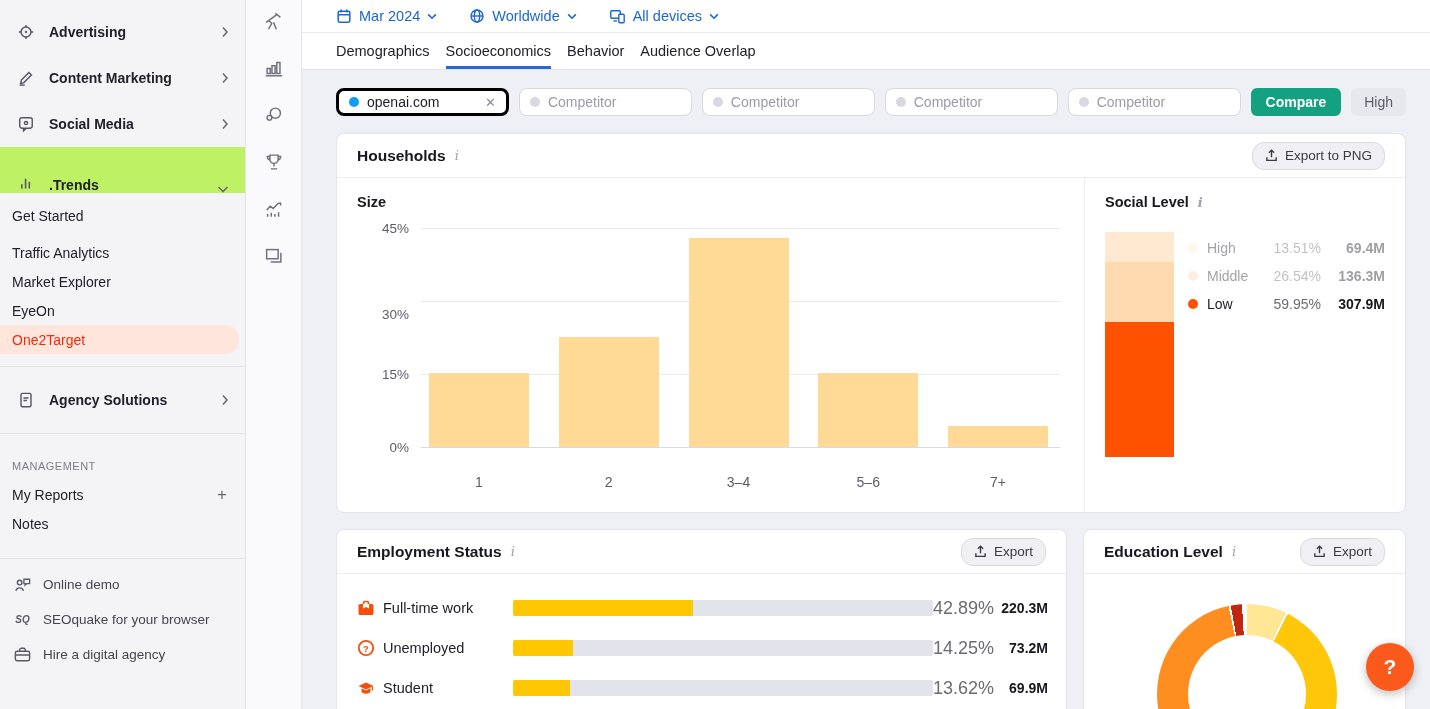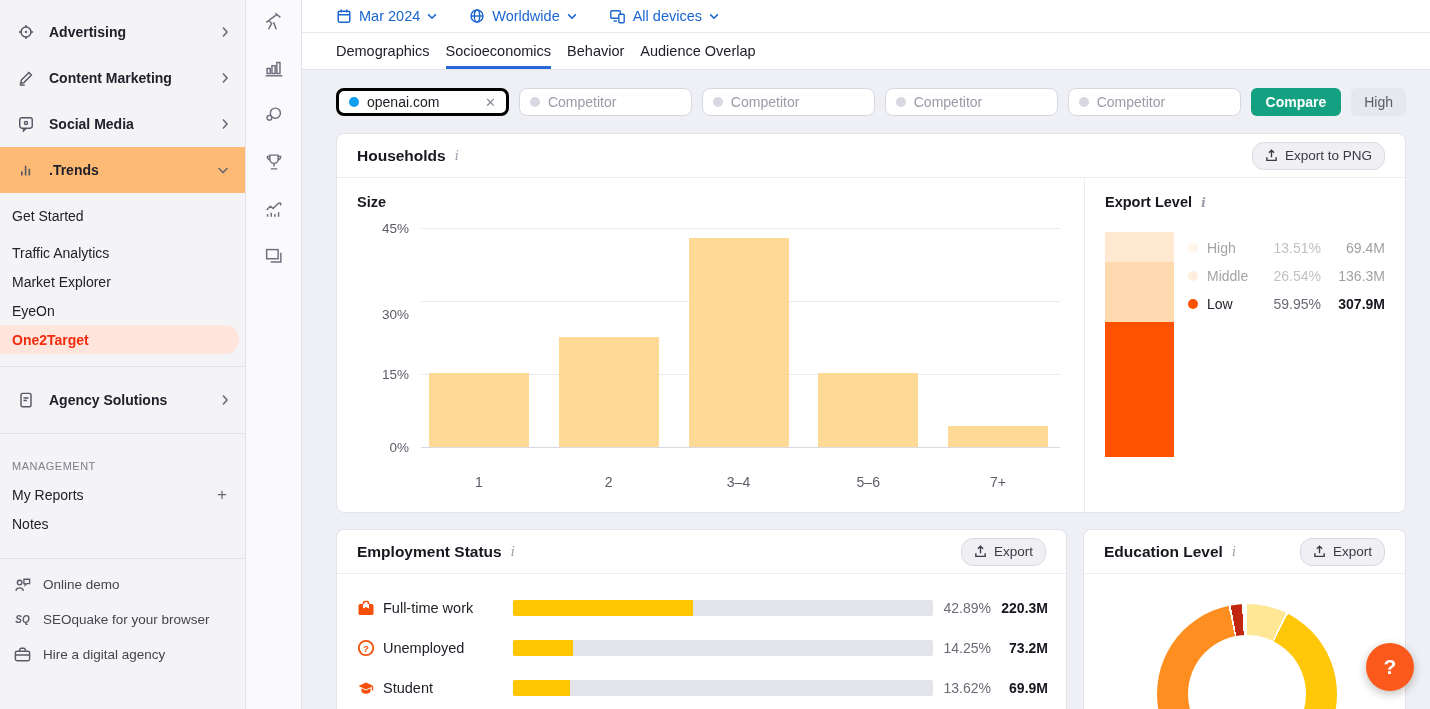--- a/index.html
+++ b/index.html
@@ -6,24 +6,24 @@
   html,body { width:1430px; height:709px; overflow:hidden; }
   body { font-family:"Liberation Sans", sans-serif; background:#eef0f5; position:relative; color:#1d1d26; }
   svg { display:block; }
 
   
   .sidebar { position:absolute; left:0; top:0; width:246px; height:709px; background:#f4f4f7; border-right:1px solid #e3e3e9; padding-top:9px; z-index:3; }
   .nav-item { height:46px; display:flex; align-items:center; padding:0 16px; cursor:pointer; }
   .nav-item .nicon { width:20px; height:20px; color:#565664; flex:0 0 auto; }
   .nav-item .nlabel { margin-left:13px; font-size:14px; font-weight:700; color:#21212b; }
   .nav-item .chev { margin-left:auto; color:#6a6a76; }
-  .nav-item.active { background:#fdba74; }
+  .nav-item.active { background:#bef264;align-items:flex-end; }
   .sub-item { height:29px; display:flex; align-items:center; padding:0 18px 0 12px; font-size:14px; color:#21212b; cursor:pointer; }
   .sub-item.gap-after { margin-bottom:8px; margin-top:8px; }
-  .sub-item.hl { background:#ffe5dc; color:#f22b0d; font-weight:700; border-radius:0 14px 14px 0; margin-right:6px; }
+  .sub-item.hl { background:#ffe5dc; color:#f22b0d; font-weight:400; border-radius:0 14px 14px 0; margin-right:6px; }
   .sub-item .plus { margin-left:auto; color:#6a6a76; font-size:17px; line-height:1; }
   .divider { border-top:1px solid #e3e3e9; margin:12px 0; }
   .mgmt-title { padding:14px 12px 8px 12px; font-size:11px; letter-spacing:.5px; color:#7d7d8a; }
   .foot-group { margin-top:20px; border-top:1px solid #e3e3e9; padding-top:8px; }
   .foot-item { height:35px; display:flex; align-items:center; gap:11px; padding:0 13px; font-size:13.5px; color:#45454f; cursor:pointer; }
   .foot-item .ficon { width:19px; height:19px; color:#5b5b68; flex:0 0 auto; display:flex; align-items:center; justify-content:center; }
   .sq { font-size:10px; font-weight:700; font-style:italic; color:#5b5b68; }
 
   
   .rail { position:absolute; left:246px; top:0; width:56px; height:709px; background:#fafafc; border-right:1px solid #e3e3e9; display:flex; flex-direction:column; align-items:center; padding-top:10px; gap:25px; z-index:3; }
@@ -75,32 +75,32 @@
   .income-sec { width:321px; border-left:1px solid #ececf1; padding:16px 20px; }
   .income-body { display:flex; margin-top:22px; }
   .stack { width:75px; height:225px; display:flex; flex-direction:column; }
   .legend { margin-left:14px; margin-top:2px; flex:1; }
   .legend-row { height:28px; display:flex; align-items:center; font-size:14px; }
   .legend-row.faded { opacity:.42; }
   .legend-row .ldot { width:10px; height:10px; border-radius:50%; margin-right:9px; flex:0 0 auto; }
   .legend-row .llab { width:56px; color:#22222b; }
   .legend-row .lpct { width:58px; text-align:right; color:#6b6b76; }
   .legend-row .lval { width:58px; text-align:right; color:#17171f; margin-left:6px; font-weight:600; }
-  .legend-row.faded .lval { font-weight:400; }
+  .legend-row.faded .lval { font-weight:700; }
 
   .bottom-row { display:flex; gap:16px; }
   .emp-card { width:731px; height:230px; }
   .edu-card { width:323px; height:230px; }
   .emp-body { padding:14px 18px 0 20px; }
   .emp-row { height:40px; display:flex; align-items:center; }
   .emp-row .eicon { width:18px; height:18px; flex:0 0 auto; }
   .emp-row .elab { width:130px; margin-left:8px; font-size:14.5px; color:#22222b; }
   .emp-track { width:420px; height:16px; background:#e3e3eb; border-radius:2px; overflow:hidden; }
   .emp-fill { height:100%; }
-  .emp-row .epct { width:58px; text-align:right; font-size:14px; color:#6b6b76; }
+  .emp-row .epct { width:58px; text-align:right; font-size:18px; color:#6b6b76; }
   .emp-row .eval { width:57px; text-align:right; font-size:14px; color:#17171f; font-weight:600; }
 
   .edu-body { position:relative; height:186px; }
   .donut { position:absolute; left:73px; top:30px; width:180px; height:180px; border-radius:50%; }
   .donut-hole { position:absolute; left:104px; top:61px; width:118px; height:118px; border-radius:50%; background:#fff; }
 
   
   .fab { position:absolute; left:1366px; top:643px; width:48px; height:48px; border-radius:50%; background:#fb5a1c; color:#fff; font-size:21px; font-weight:700; display:flex; align-items:center; justify-content:center; box-shadow:0 3px 10px rgba(40,20,0,.28); cursor:pointer; z-index:5; }
 </style>
 </head>
@@ -377,21 +377,21 @@
           </div>
           <div class="xlabs">
             <span class="xlab">1</span>
             <span class="xlab">2</span>
             <span class="xlab">3–4</span>
             <span class="xlab">5–6</span>
             <span class="xlab">7+</span>
           </div>
         </div>
         <div class="income-sec">
-          <div class="sec-title"><span>Export Level</span><span class="info">i</span></div>
+          <div class="sec-title"><span>Social Level</span><span class="info">i</span></div>
           <div class="income-body">
             <div class="stack">
               <div class="stack-seg" style="height: 13.51%; background: rgb(255, 233, 209);"></div>
               <div class="stack-seg" style="height: 26.54%; background: rgb(255, 217, 176);"></div>
               <div class="stack-seg" style="height: 59.95%; background: rgb(255, 82, 0);"></div>
             </div>
             <div class="legend">
               <div class="legend-row faded">
                 <span class="ldot" style="background: rgb(255, 233, 209);"></span>
                 <span class="llab">High</span>

